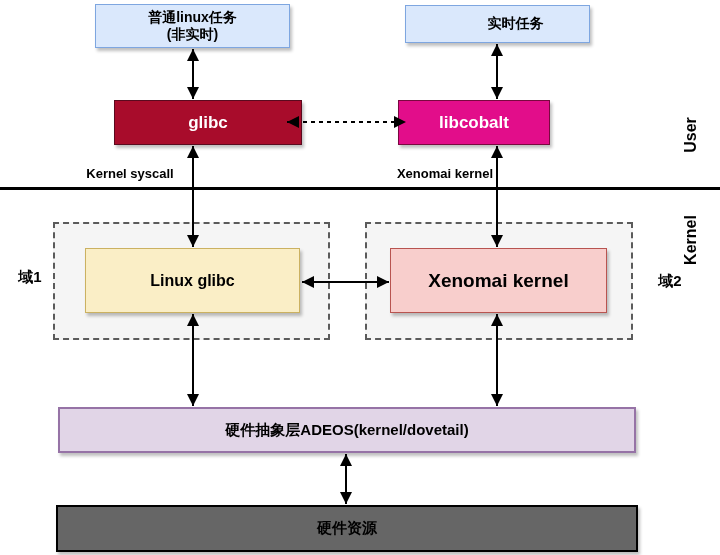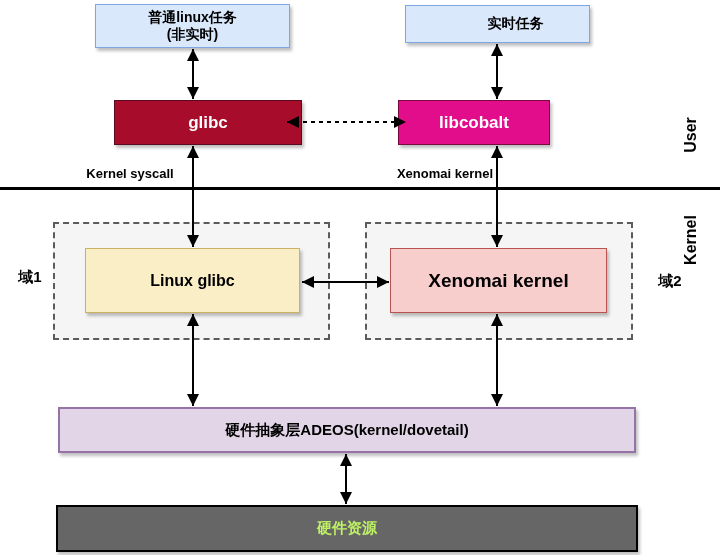--- a/index.html
+++ b/index.html
@@ -19,21 +19,21 @@
   .container-dashed{position:absolute;box-sizing:border-box;
          background:var(--container_fill,#F5F5F5);
          border:2px dashed var(--container_border,#5B5B5B);}
   .lkernel{background:var(--linux_kernel_fill,#FAEEC6);border:1px solid var(--linux_kernel_border,#CBB161);
          font-size:16px;}
   .xkernel{background:var(--xenomai_kernel_fill,#F8CECC);border:1px solid var(--xenomai_kernel_border,#B85450);
          font-size:19px;}
   .adeos{background:var(--adeos_fill,#E1D5E7);border:2px solid var(--adeos_border,#9673A6);
          font-size:15px;}
   .hardware{background:var(--hardware_fill,#666666);border:2px solid var(--hardware_border,#000000);
-         color:#bef264;font-size:15px;}
+         color:#000000;font-size:15px;}
   .label{position:absolute;font-weight:bold;text-align:center;}
   .syscall{font-size:13px;}
   .domain{font-size:15px;}
   .side-label{font-size:16px;transform:rotate(-90deg);width:80px;height:20px;line-height:20px;}
   .separator{position:absolute;left:0;top:187px;width:720px;height:3px;
          background:var(--arrow,#000);}
   svg.arrows{position:absolute;left:0;top:0;pointer-events:none;}
   svg.arrows line{stroke:var(--arrow,#000);stroke-width:2;}
 </style>
 </head>

